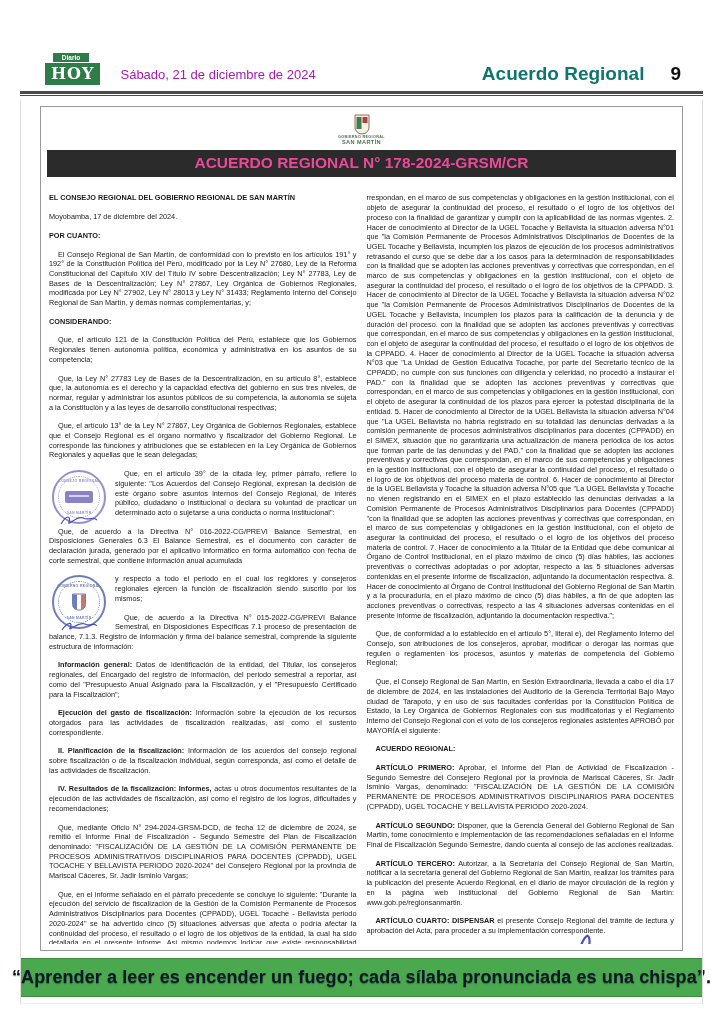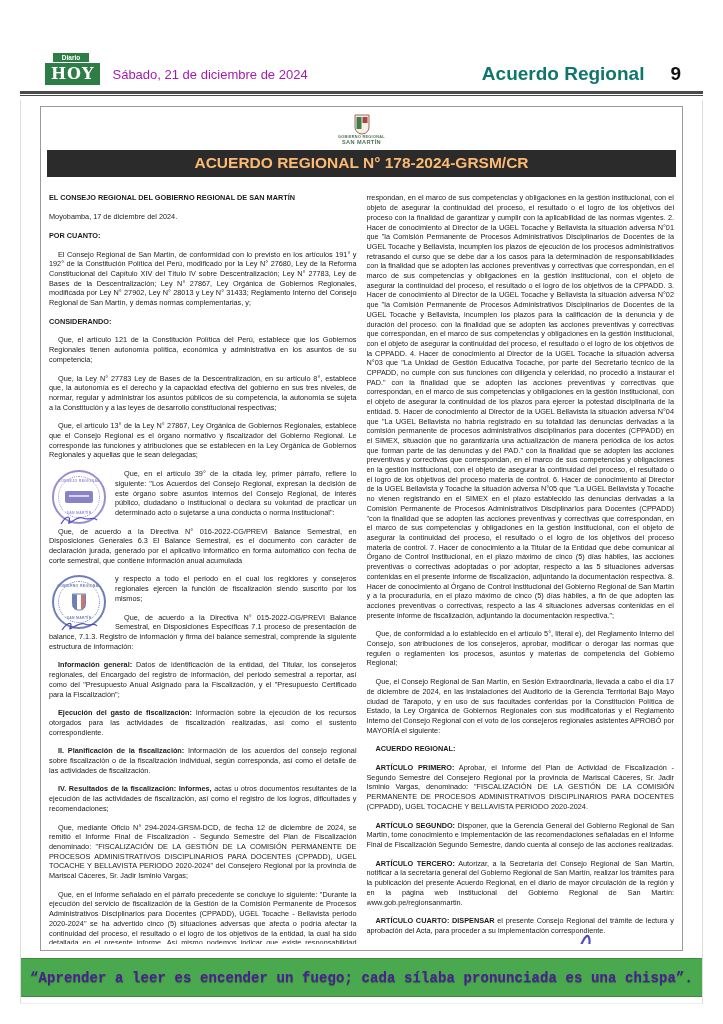--- a/index.html
+++ b/index.html
@@ -4,38 +4,38 @@
 <style>
   html,body{margin:0;padding:0;background:#fff;}
   .page{position:relative;width:723px;height:1024px;background:#fff;overflow:hidden;
         font-family:"Liberation Sans",sans-serif;color:#1b1b1b;}
   .gutter{position:absolute;left:20px;right:20px;top:100px;bottom:20px;
           border-left:1px solid #ddd;border-right:1px solid #ddd;border-bottom:1px solid #eee;pointer-events:none;}
 
   
   .hdr{display:flex;justify-content:space-between;align-items:flex-end;margin:52px 42px 0 45px;}
   .hdr-left{display:flex;align-items:flex-end;}
-  .logo{margin-right:12px;}
+  .logo{margin-right:20px;}
   .logo-tab{display:block;width:36px;margin-left:7px;background:#2e7d46;color:#fff;
             font-size:6.5px;font-weight:bold;text-align:center;padding:1px 0;border:1px solid #fff;}
   .logo-main{display:block;background:#2e7d46;color:#fff;font-family:"DejaVu Serif",serif;
              font-weight:bold;font-size:16px;letter-spacing:1px;padding:1px 6px 2px;text-align:center;}
   .date{font-size:13px;color:#a21caf;padding-bottom:3px;}
   .hdr-right{display:flex;align-items:flex-end;}
   .section{font-size:19px;font-weight:bold;color:#0f766e;}
   .pageno{font-size:19px;font-weight:bold;color:#111;margin-left:26px;}
   .rule{margin:6px 20px 10px;height:0;border-top:3px solid #4a4a4a;border-bottom:1px solid #4a4a4a;padding-top:1px;}
 
   
   .doc{margin:0 40px;border:1px solid #9a9a9a;background:#fff;padding:4px 6px 6px;}
   .crest{text-align:center;padding:3px 0 2px;line-height:1;}
   .crest svg{display:block;margin:0 auto 1px;}
   .crest-t1{font-size:3.8px;font-weight:bold;color:#4f7055;letter-spacing:.3px;}
   .crest-t2{font-size:5.6px;font-weight:bold;color:#4f7055;letter-spacing:.4px;}
-  .titlebar{background:#2b2b2b;color:#fdba74;text-align:center;font-weight:bold;
+  .titlebar{background:#2b2b2b;color:#ec4899;text-align:center;font-weight:bold;
             font-size:15.5px;padding:4px 0 5px;margin:3px 0 7px;}
 
   .cols{display:flex;gap:10px;height:760px;overflow:hidden;padding:0 2px;}
   .col{flex:1;min-width:0;text-align:justify;font-size:7.3px;line-height:1.33;color:#1b1b1b;overflow:hidden;}
   .p{margin:9px 0 5px;}
   .gap{margin-bottom:9px;}
   .ind{text-indent:9px;}
   .hdr-p{font-weight:bold;}
   .p b.u{}
 
@@ -57,22 +57,22 @@
 
   
   .sig{position:relative;height:118px;margin-top:4px;}
   .portanto{position:absolute;left:108px;top:2px;font-size:7.3px;}
   .portanto .pt{font-weight:normal;margin-bottom:3px;}
   svg.signature{position:absolute;left:120px;top:-16px;pointer-events:none;}
 
   
   .banner{margin:7px 20px 0;height:37px;background:#4aa94e;border:1px solid #3c8c40;
           display:flex;align-items:center;justify-content:center;}
-  .banner span{color:#4c1d95;font-weight:bold;font-size:14px;letter-spacing:.1px;
-               text-shadow:0 1px 1px rgba(0,0,0,.35);white-space:nowrap;font-family:Liberation Mono, monospace;}
+  .banner span{color:#0f172a;font-weight:bold;font-size:18px;letter-spacing:.1px;
+               text-shadow:0 1px 1px rgba(0,0,0,.35);white-space:nowrap;}
 </style>
 </head>
 <body>
 
 <div class="page">
   <div class="gutter"></div>
 
   <header class="hdr">
     <div class="hdr-left">
       <div class="logo">

